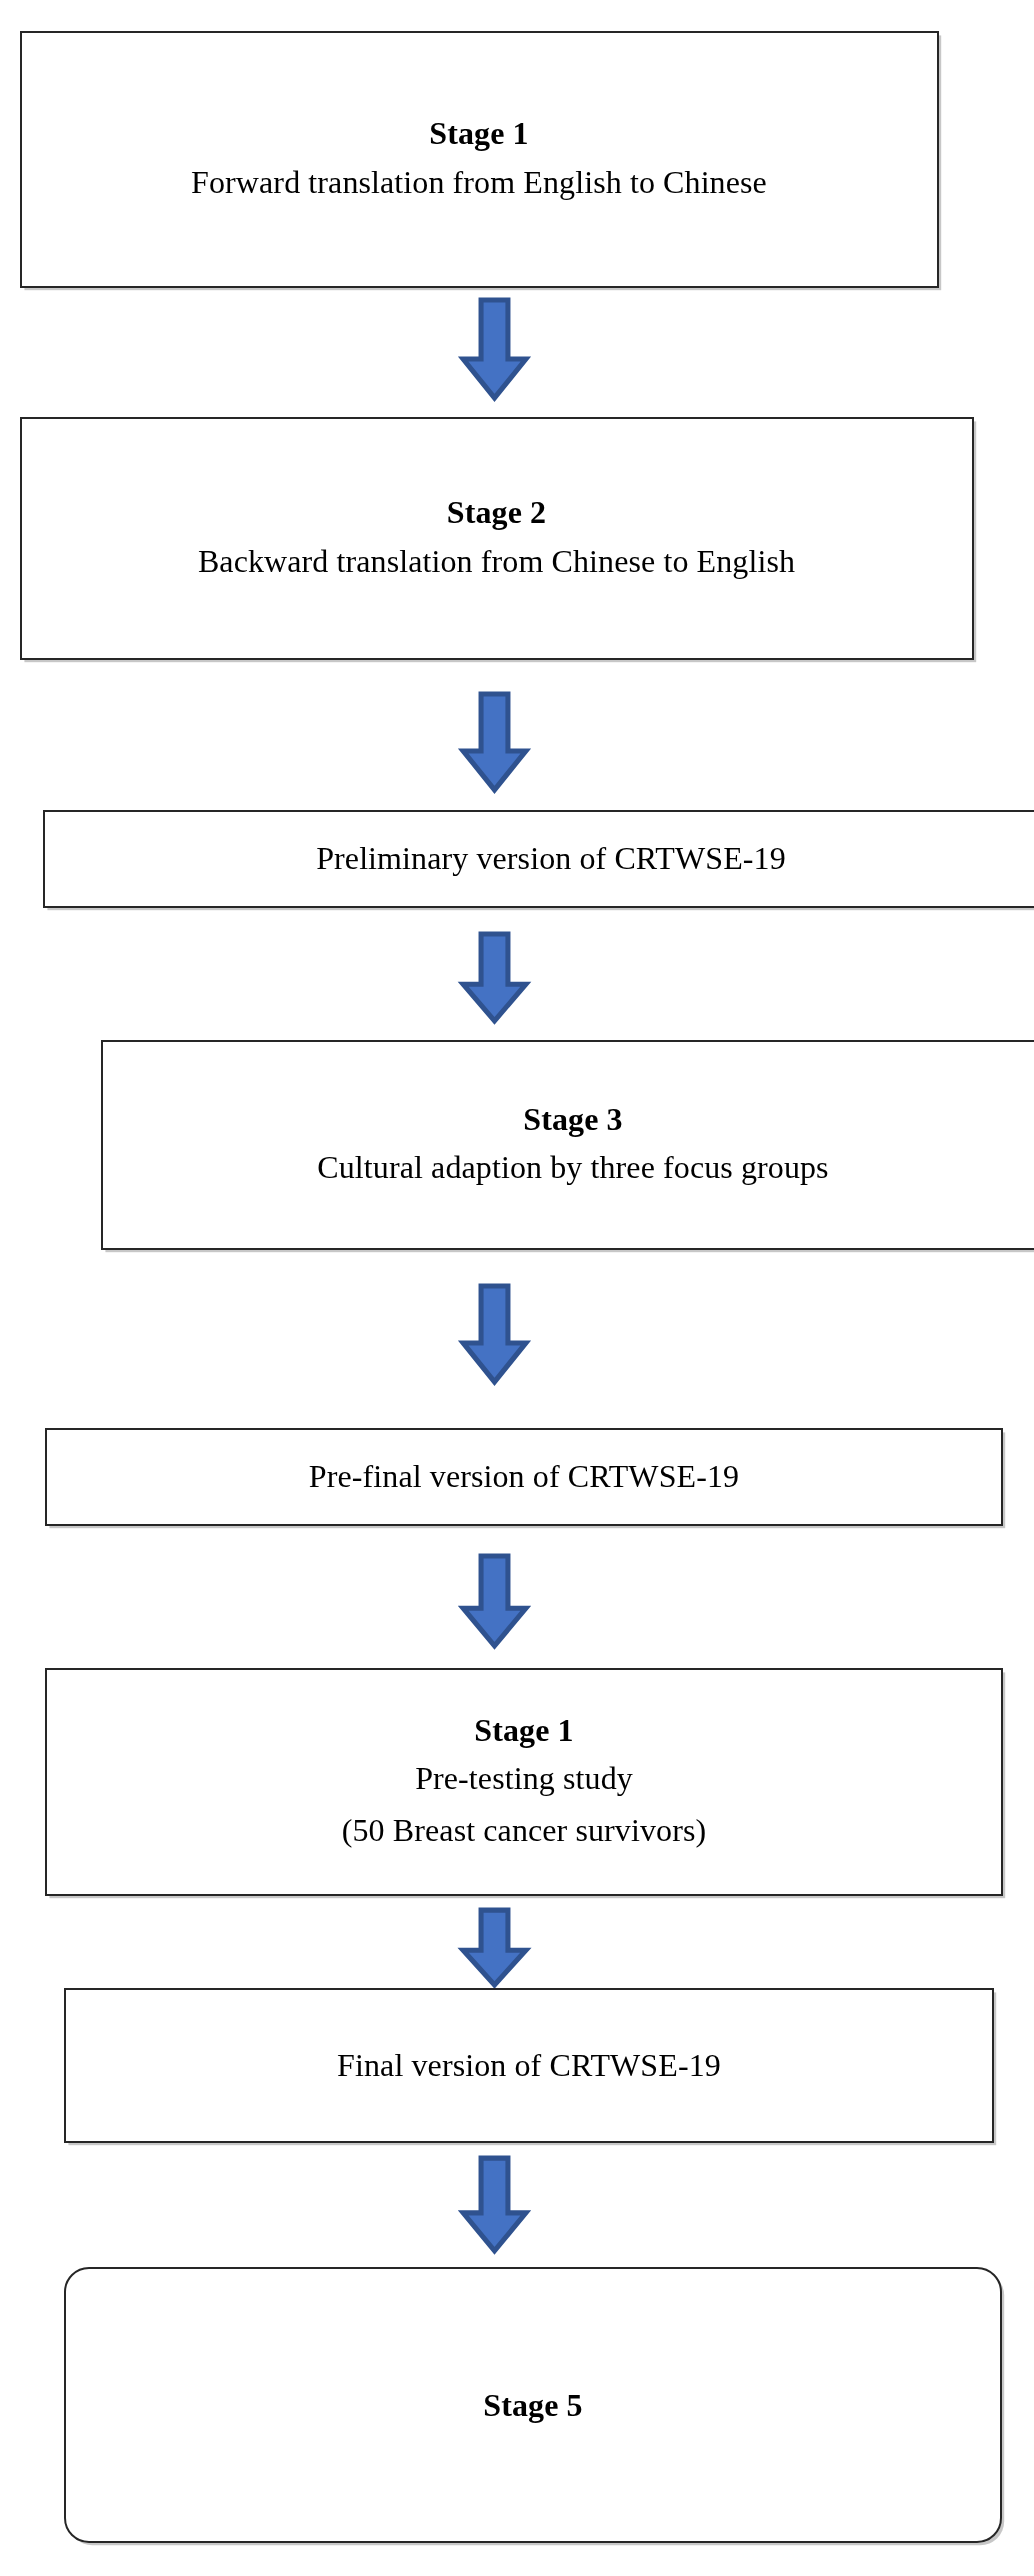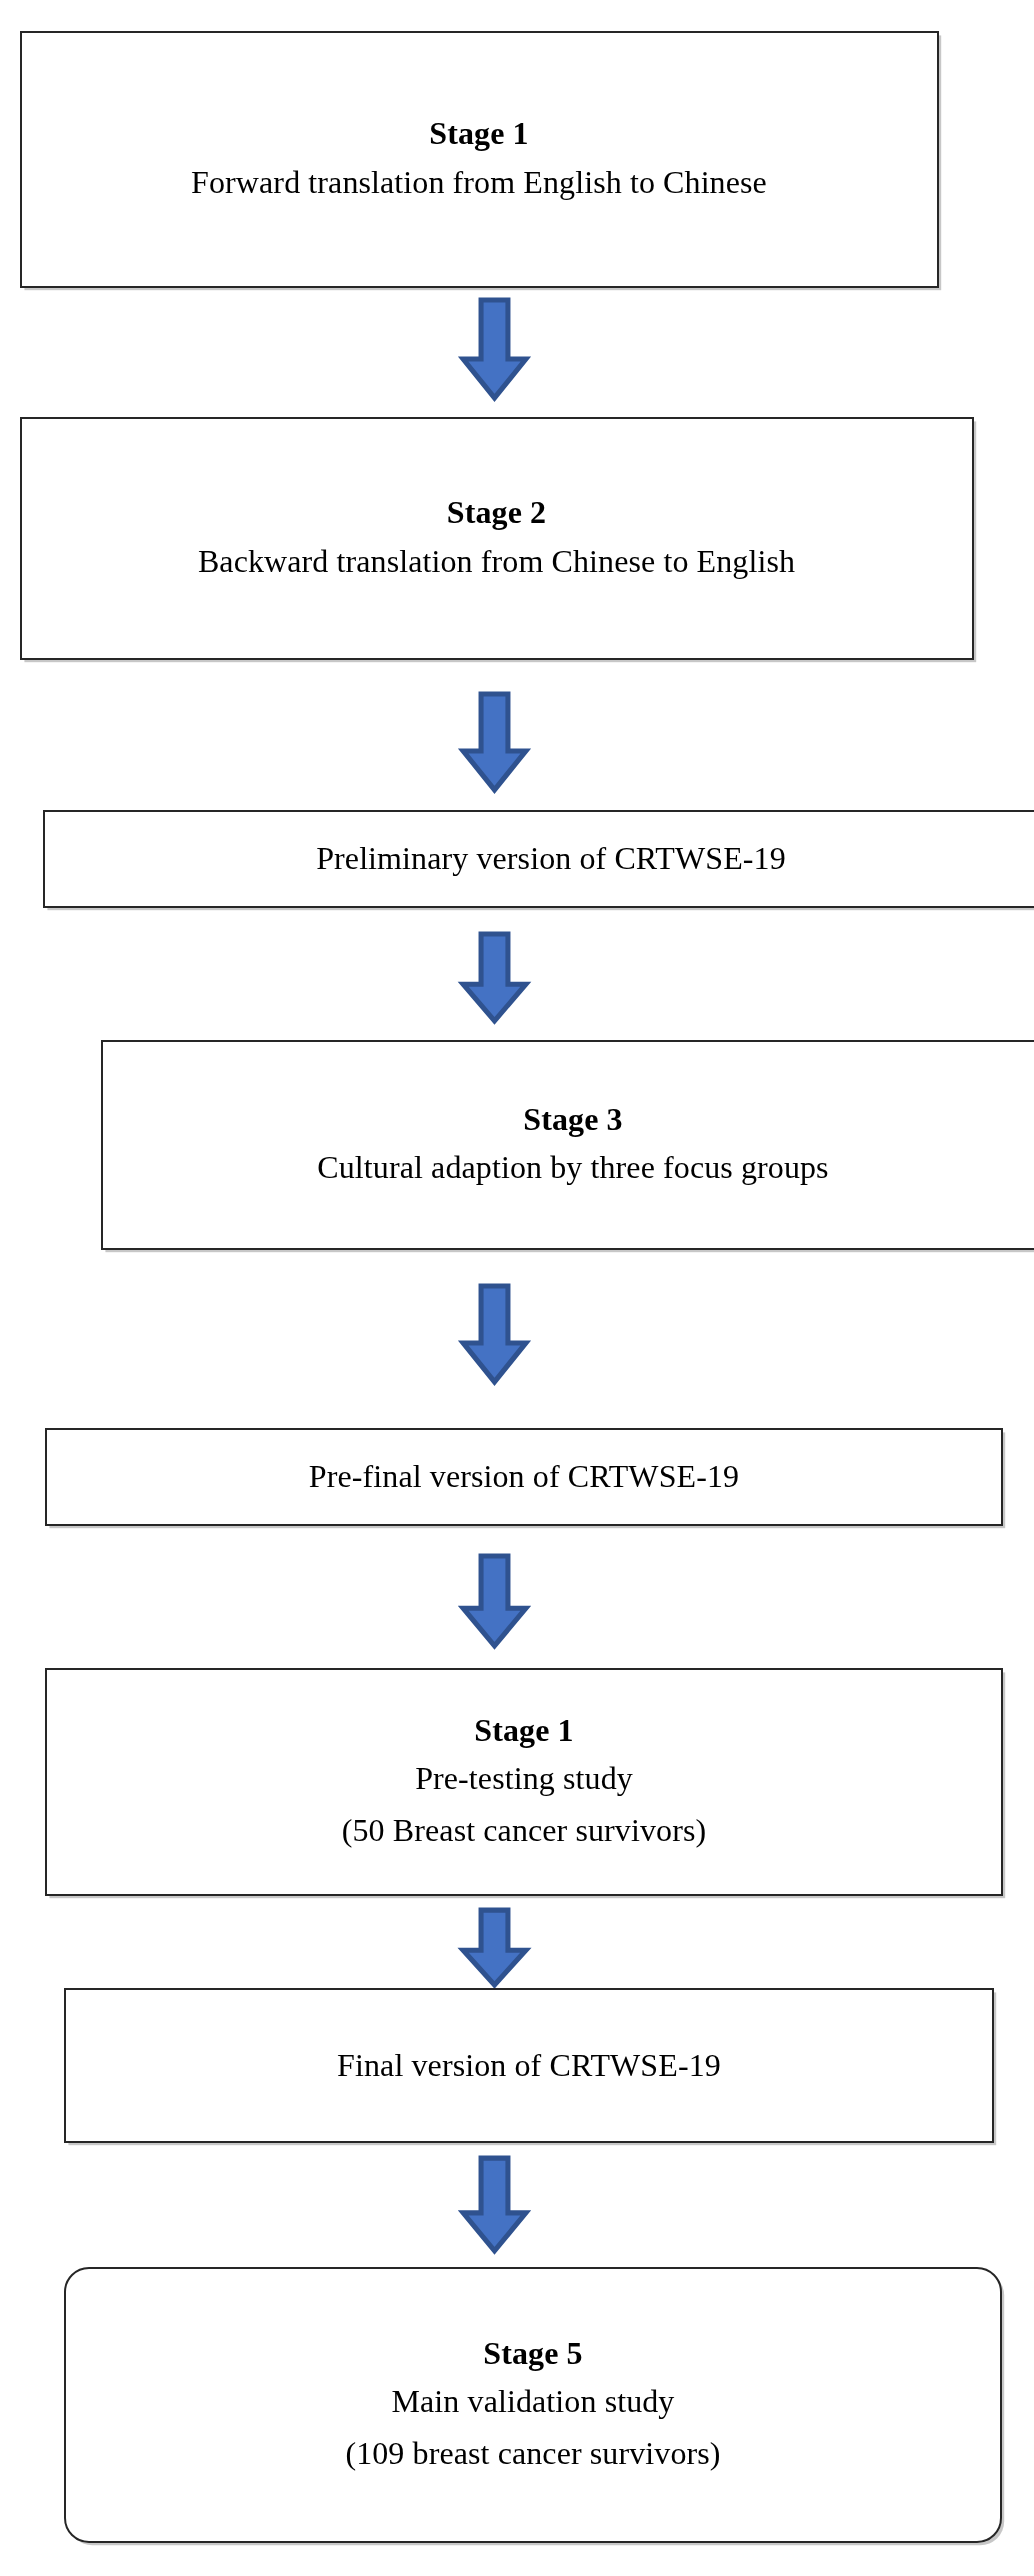--- a/index.html
+++ b/index.html
@@ -135,18 +135,16 @@
   </div>
 
   <div class="arrow" style="left:462px; top:2157px; width:65px; height:95px;">
     <svg viewBox="0 0 116 170" preserveAspectRatio="none">
       <polygon points="34,2 82,2 82,100 114,100 58,168 2,100 34,100" fill="#4472C4" stroke="#2F528F" stroke-width="9" stroke-linejoin="miter"></polygon>
     </svg>
   </div>
 
   <div class="node" style="left:64px; top:2267px; width:938px; height:276px;border-radius:25px;">
     <span class="line strong">Stage 5</span>
-    <span class="line">Main validation study
-(109 breast cancer survivors)</span>
   </div>
 
 </div>
 
 
 </body></html>

